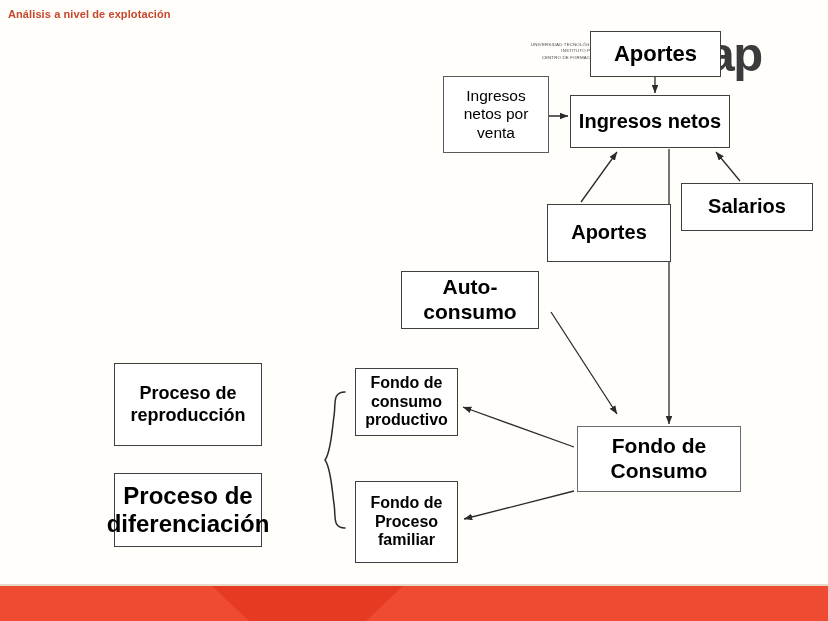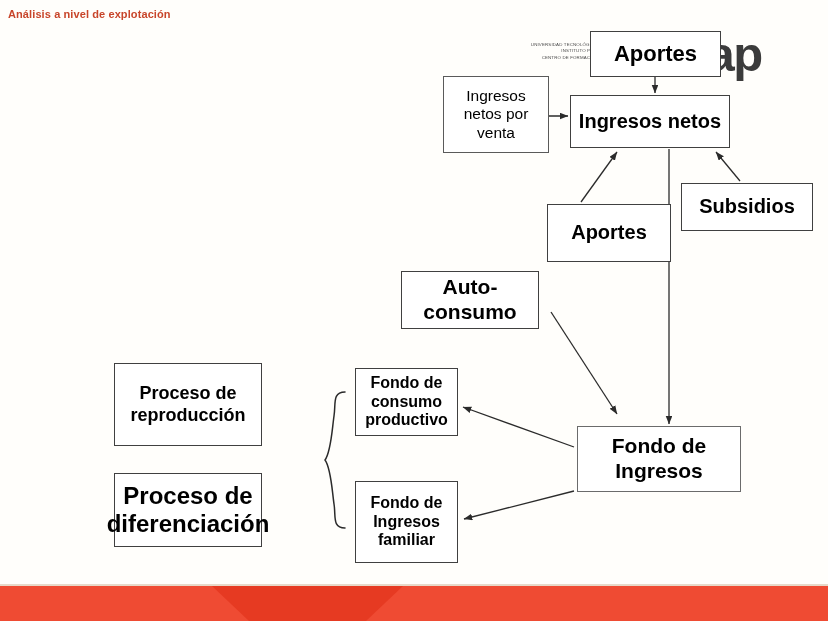--- a/index.html
+++ b/index.html
@@ -191,45 +191,45 @@
 
 <div class="node bold" id="node-ingresos-netos">
   <span class="txt">Ingresos netos</span>
 </div>
 
 <div class="node bold" id="node-aportes">
   <span class="txt">Aportes</span>
 </div>
 
 <div class="node bold" id="node-subsidios">
-  <span class="txt">Subsidios</span>
+  <span class="txt">Salarios</span>
 </div>
 
 <div class="node bold" id="node-autoconsumo">
   <span class="txt">Auto-consumo</span>
 </div>
 
 <div class="node bold" id="node-proceso-reproduccion">
   <span class="txt">Proceso de reproducción</span>
 </div>
 
 <div class="node bold" id="node-proceso-diferenciacion">
   <span class="txt">Proceso de diferenciación</span>
 </div>
 
 <div class="node bold" id="node-fondo-productivo">
   <span class="txt">Fondo de consumo productivo</span>
 </div>
 
 <div class="node bold" id="node-fondo-familiar">
-  <span class="txt">Fondo de Ingresos familiar</span>
+  <span class="txt">Fondo de Proceso familiar</span>
 </div>
 
 <div class="node bold" id="node-fondo-consumo">
-  <span class="txt">Fondo de Ingresos</span>
+  <span class="txt">Fondo de Consumo</span>
 </div>
 
 <div id="banner-topline" style="background: rgb(231, 217, 201);"></div>
 <div id="bottom-banner" style="background: rgb(239, 75, 51);">
   <svg id="banner-chevron" viewBox="0 0 828 35" xmlns="http://www.w3.org/2000/svg" preserveAspectRatio="none">
     <path d="M212,0 L403,0 L366,35 L249,35 Z" fill="#e63a22"></path>
   </svg>
 </div>
 
 </body></html>

